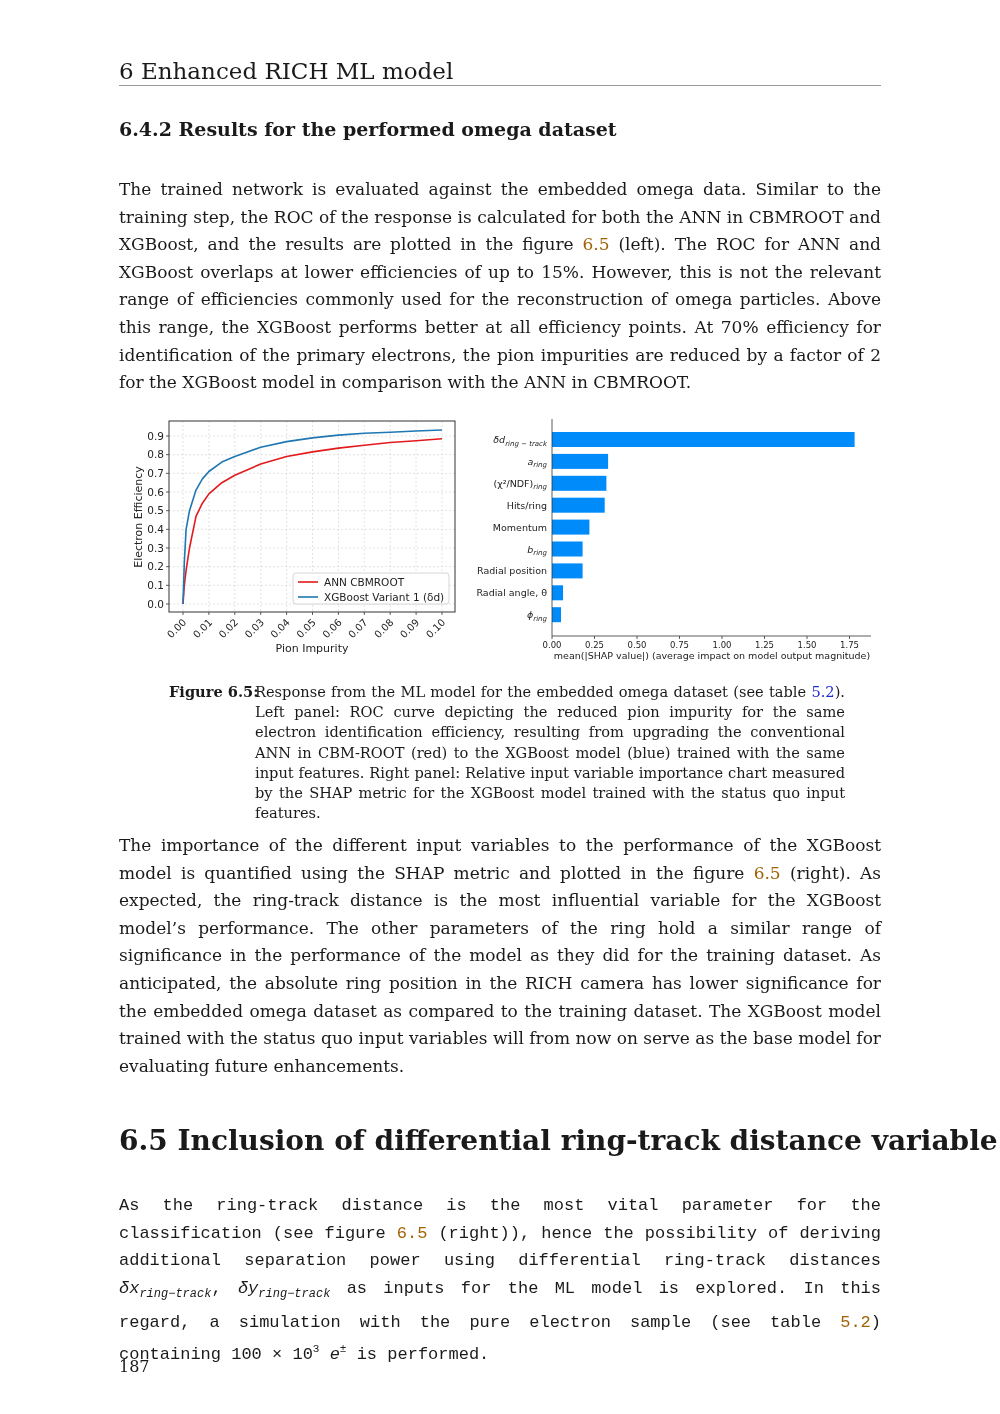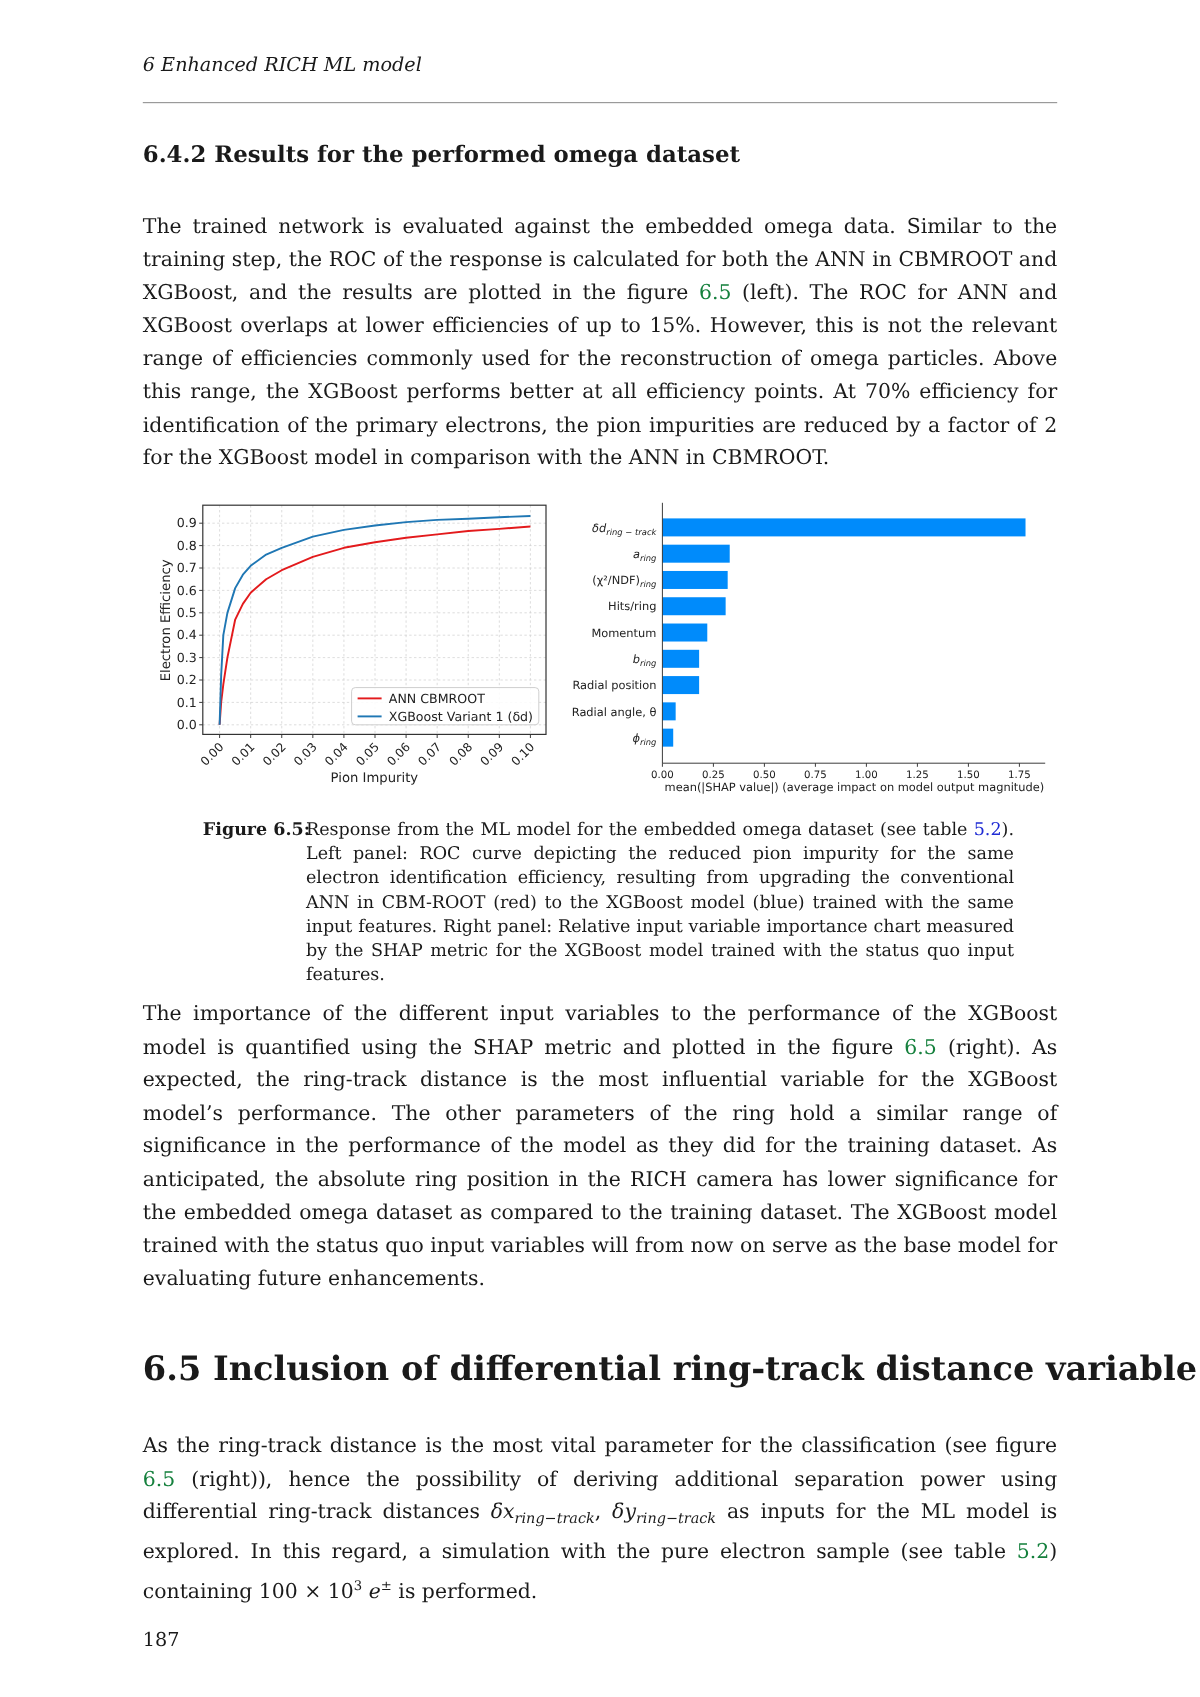--- a/index.html
+++ b/index.html
@@ -1,26 +1,26 @@
 <!DOCTYPE html>
 <html><head>
 <meta charset="utf-8">
 <style>
   html, body { margin: 0; padding: 0; background: #ffffff; }
   body { width: 1000px; height: 1414px; position: relative; overflow: hidden;
          font-family: "DejaVu Serif", "Liberation Serif", serif; color: #1a1a1a; }
   .abs { position: absolute; }
-  .running-head { left: 119px; top: 44px; font-size: 16px; font-style: italic; }
+  .running-head { left: 119px; top: 58px; font-size: 23px; }
   .head-rule { left: 119px; top: 85px; width: 762px; height: 1px; background: #9a9a9a; }
   .subsec-title { left: 119px; top: 118px; font-size: 19px; font-weight: bold; }
   .para { left: 119px; width: 762px; font-size: 17px; line-height: 27.6px; text-align: justify; }
-  .para span.link { color: #15803d; }
+  .para span.link { color: #a16207; }
   .p1 { top: 176px; }
   .p2 { top: 832px; }
-  .p3 { top: 1192px; }
+  .p3 { top: 1192px; font-family: Liberation Mono, monospace; }
   .sec-title { left: 119px; top: 1124px; font-size: 28px; font-weight: bold; }
   .caption { left: 157px; top: 682px; width: 688px; font-size: 14.6px; line-height: 20.2px; }
   .caption .cap-label { font-weight: bold; position: absolute; left: 0; top: 0; margin-left: 12px; }
   .caption .cap-body { margin-left: 98px; text-align: justify; }
   .page-number { left: 119px; top: 1357px; font-size: 16px; }
   svg text { font-family: "DejaVu Sans", "Liberation Sans", sans-serif; }
   .mi { font-style: italic; }
 </style>
 </head>
 <body>

